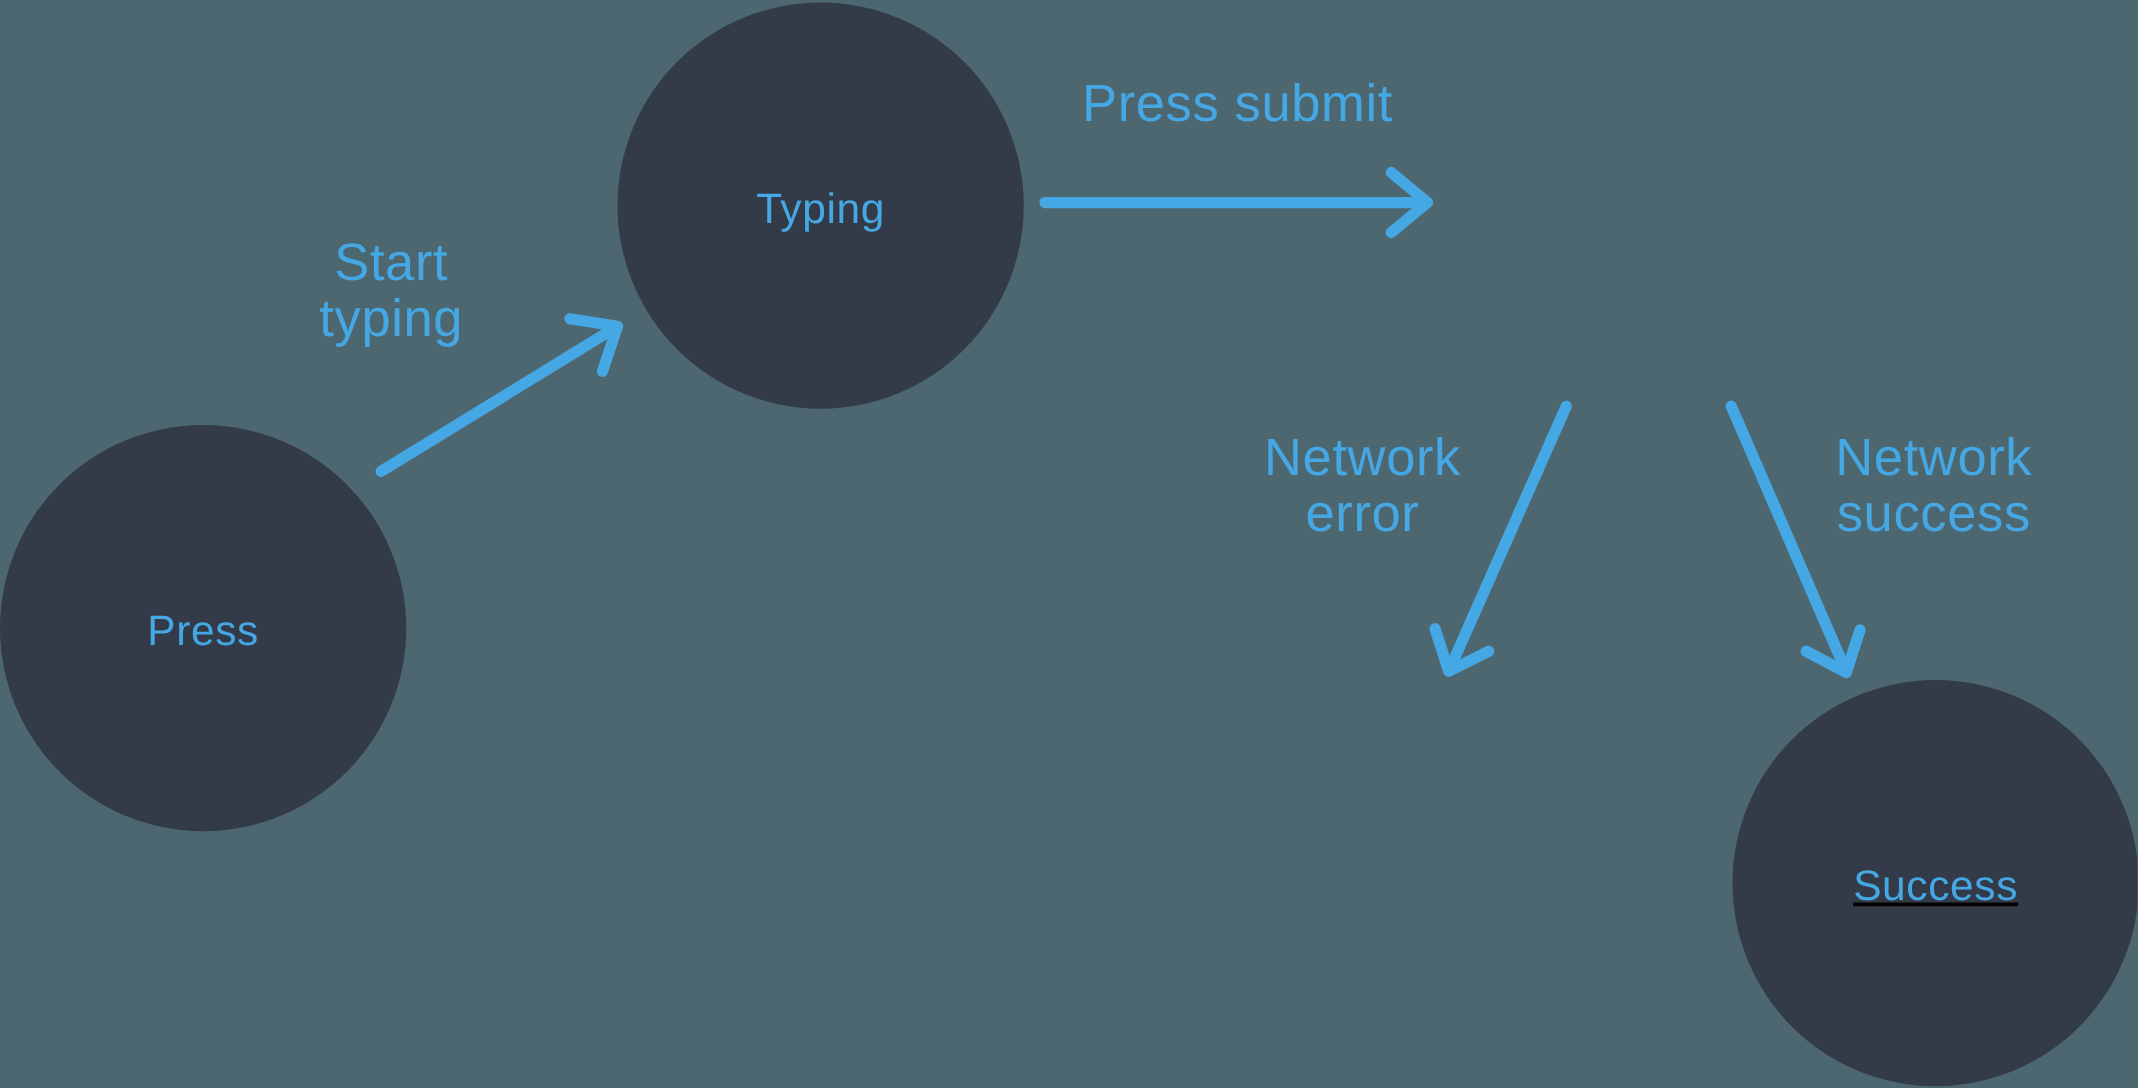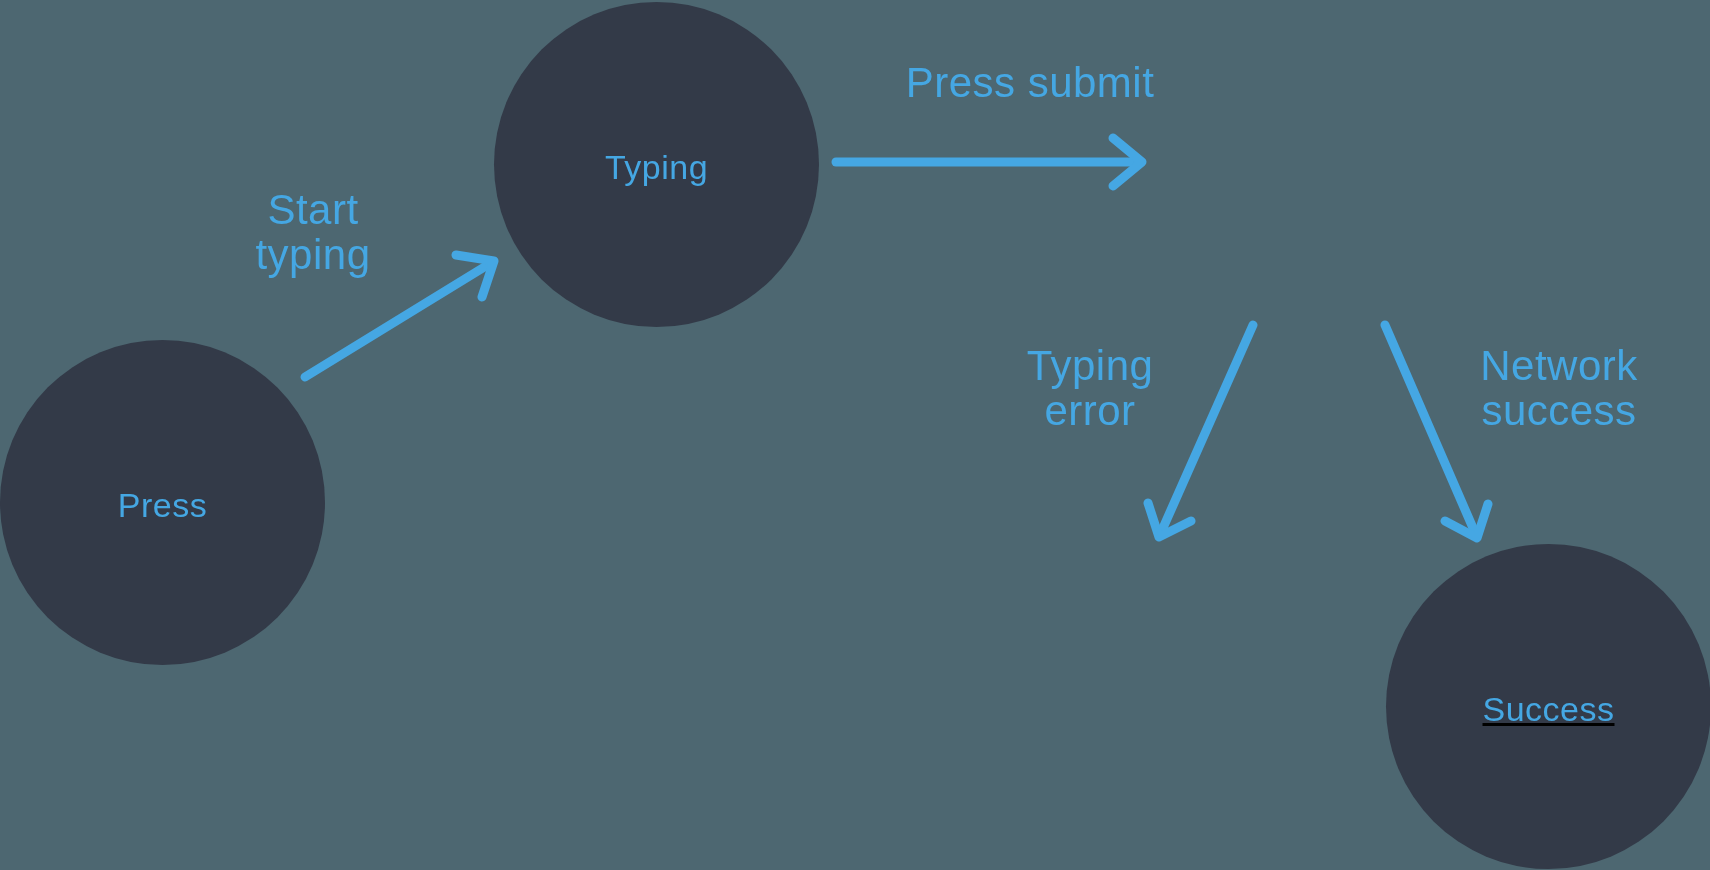--- a/index.html
+++ b/index.html
@@ -58,23 +58,23 @@
   }
   .edge-label {
     position: absolute;
     color: var(--accent);
     font-size: 42px;
     line-height: 45px;
     text-align: center;
     letter-spacing: 0.5px;
   }
   .label-start-typing    { left: 228px;  top: 187px; width: 170px; }
-  .label-press-submit    { left: 870px;  top: 60px;  width: 320px; line-height: 46px; text-align: center; }
+  .label-press-submit    { left: 830px;  top: 60px;  width: 320px; line-height: 46px; text-align: center; }
   .label-network-error   { left: 1005px; top: 343px; width: 170px; }
-  .label-network-success { left: 1462px; top: 343px; width: 170px; margin-left: 12px; }
+  .label-network-success { left: 1462px; top: 343px; width: 170px; }
 </style>
 </head>
 <body>
 
 <div class="canvas">
 
   <svg class="edge-layer" width="1710" height="870" viewBox="0 0 1710 870" xmlns="http://www.w3.org/2000/svg">
     <g>
       <line class="arrow" x1="305" y1="377" x2="486" y2="266"></line>
       <polyline class="arrow" points="456,255 494,261 482,297"></polyline>
@@ -98,16 +98,16 @@
   </div>
   <div class="state state-typing">
     <span class="state-label">Typing</span>
   </div>
   <div class="state state-success">
     <span class="state-label">Success</span>
   </div>
 
   <div class="edge-label label-start-typing">Start typing</div>
   <div class="edge-label label-press-submit">Press submit</div>
-  <div class="edge-label label-network-error">Typing error</div>
+  <div class="edge-label label-network-error">Network error</div>
   <div class="edge-label label-network-success">Network success</div>
 
 </div>
 
 </body></html>

